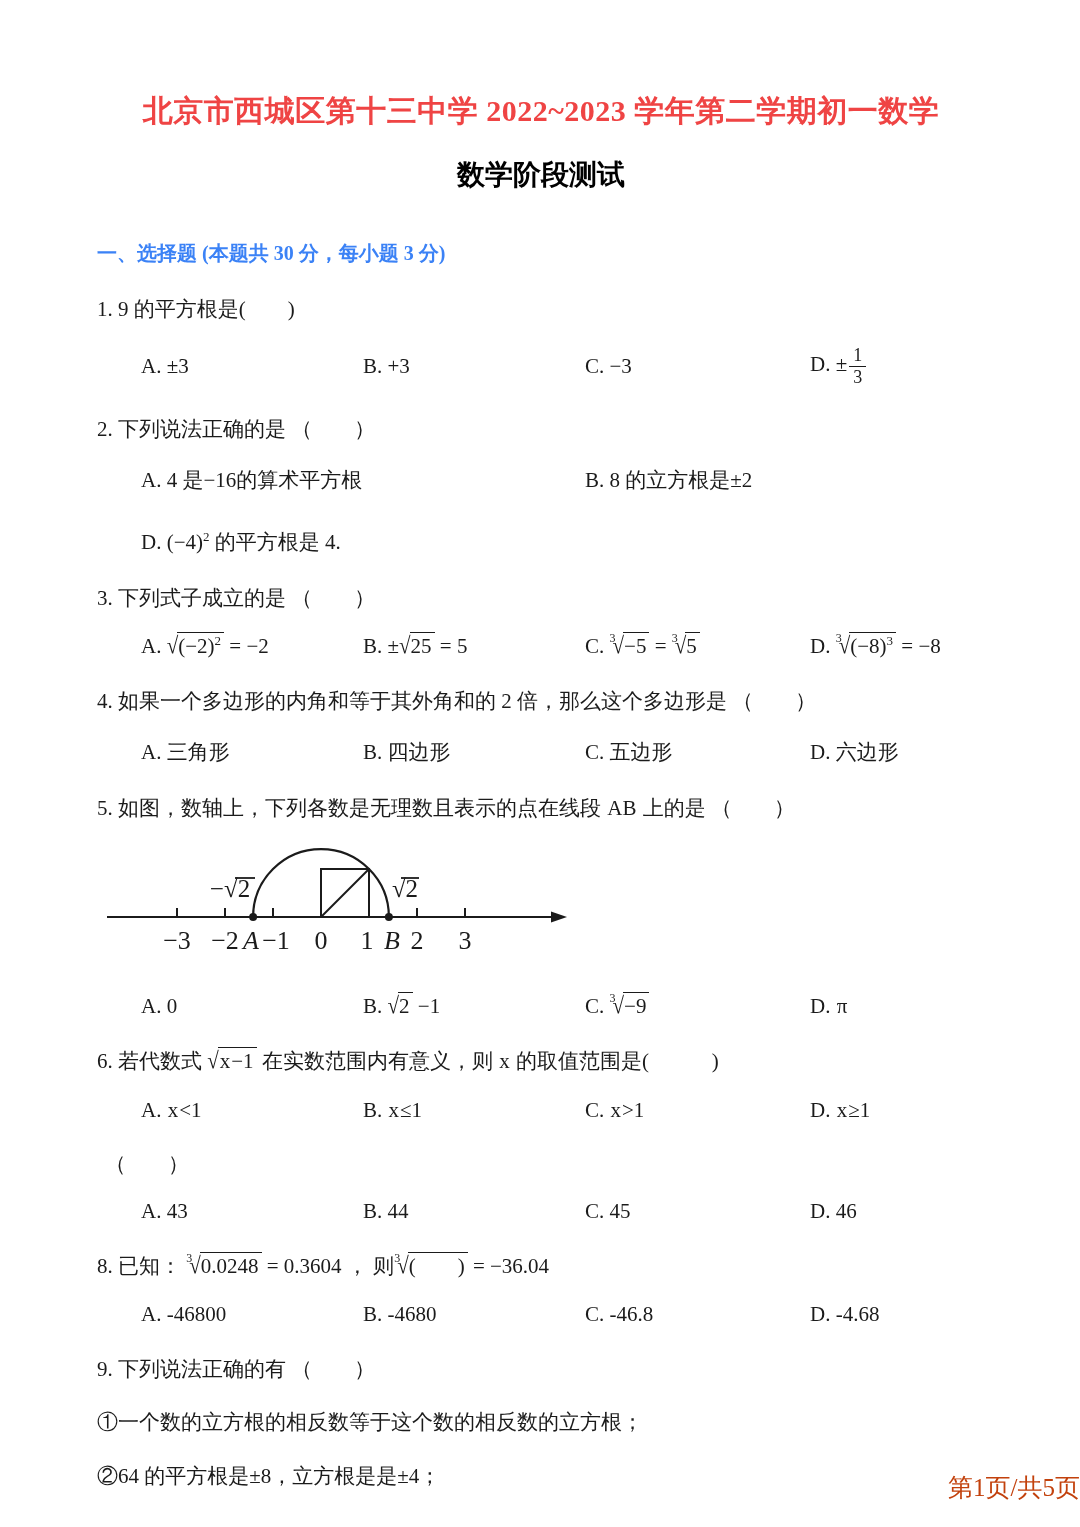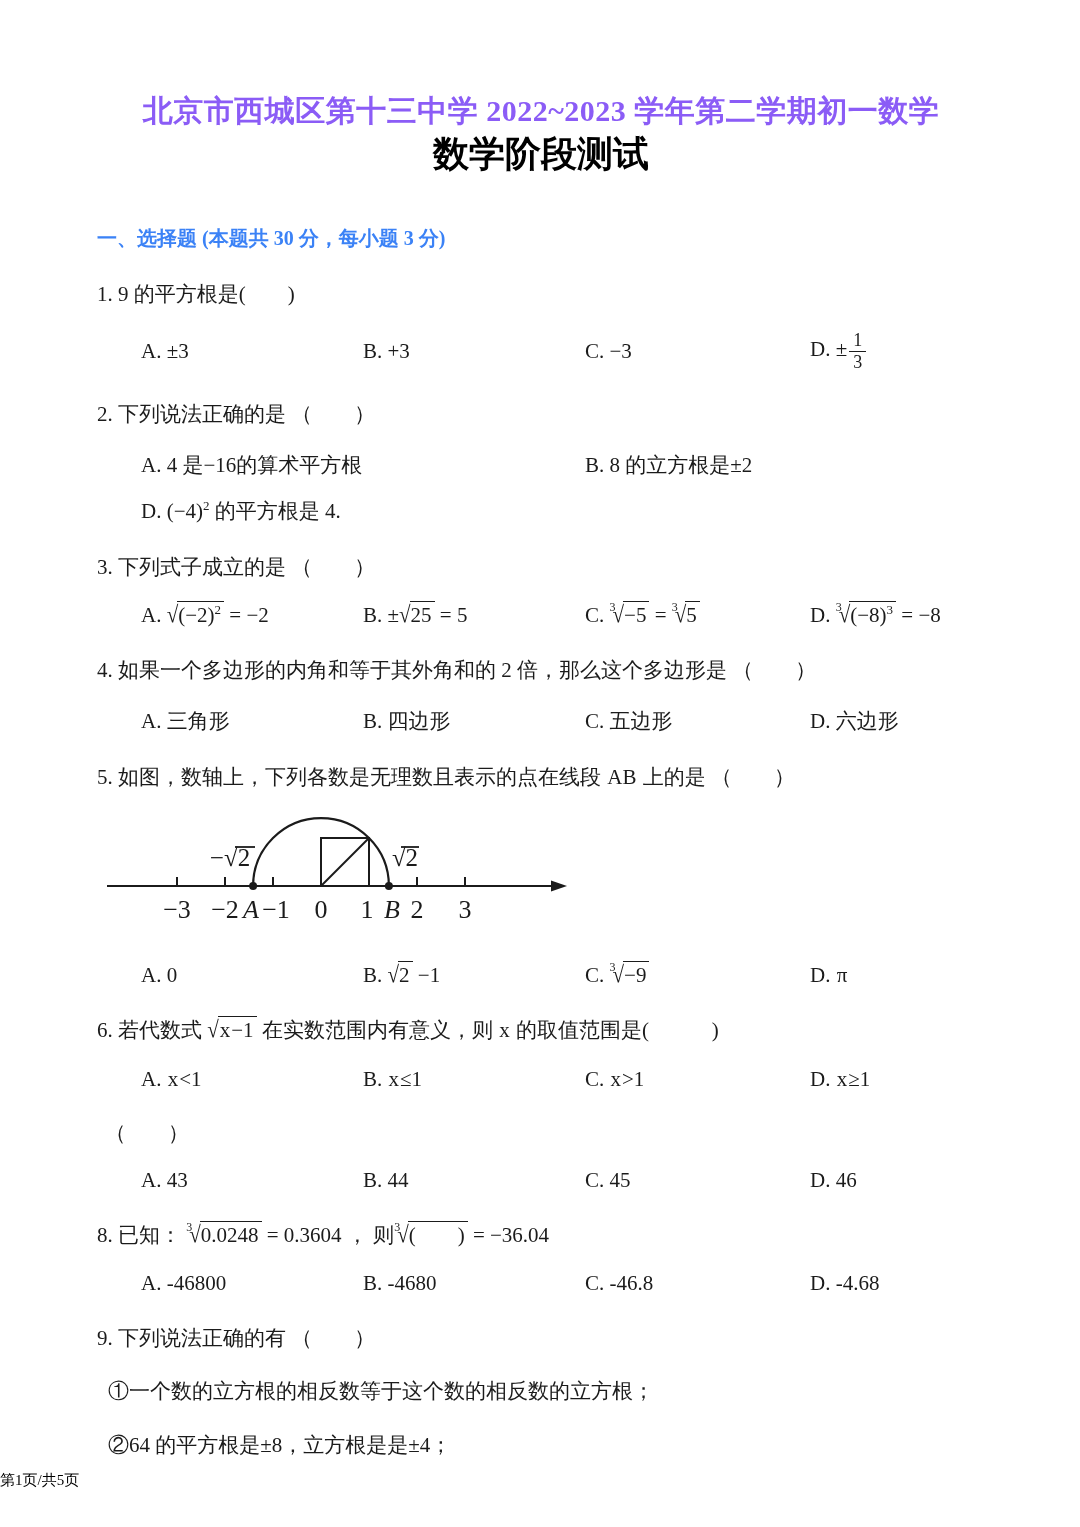--- a/index.html
+++ b/index.html
@@ -3,52 +3,53 @@
 <meta charset="utf-8">
 <style>
   html,body{margin:0;padding:0;background:#ffffff;}
   body{
     width:1080px;height:1527px;position:relative;overflow:hidden;
     color:#1b1b1b;
     font-family:"Liberation Serif","DejaVu Serif",serif;
   }
   .page{padding:92px 95px 0 97px;}
   .title1{
-    text-align:center;font-size:30px;font-weight:700;color:#8b5cf6;
+    text-align:center;font-size:30px;font-weight:700;color:#ef4444;
     letter-spacing:0.5px;line-height:1.25;
   }
   .title2{
-    text-align:center;font-size:36px;font-weight:700;color:#000;
+    text-align:center;font-size:28px;font-weight:700;color:#000;
+    margin-top:26px;
   }
   .section-heading{
     font-size:20px;font-weight:700;color:#3b82f6;margin-top:46px;
   }
   .question{margin-top:27px;}
   .stem{font-size:21px;line-height:1.45;margin:0;}
   .stem2{font-size:21px;margin:24px 0 0 8px;}
   .options{display:grid;margin-top:21px;font-size:21px;align-items:center;margin-left:44px;}
   .options.cols4{grid-template-columns:222px 222px 225px 1fr;}
-  .options.cols2{grid-template-columns:444px 1fr;row-gap:18px;}
+  .options.cols2{grid-template-columns:444px 1fr;row-gap:34px;}
   .option{white-space:nowrap;}
-  .statement{font-size:21px;margin:24px 0 0 11px;line-height:1.4;}
+  .statement{font-size:21px;margin:24px 0 0 0;line-height:1.4;}
   .var{font-family:"Liberation Serif","DejaVu Serif",serif;padding:0 1px;}
   sup.sup{font-size:13px;vertical-align:8px;line-height:0;}
   .sqrt{display:inline-block;white-space:nowrap;line-height:1;}
   .sqrt-idx{font-size:12px;vertical-align:11px;margin-right:-3px;line-height:0;}
   .sqrt-sign{display:inline-block;transform:scaleY(1.12);transform-origin:bottom;}
   .sqrt-body{border-top:1.6px solid #1b1b1b;padding:1px 3px 0 1px;margin-left:-1px;}
   .frac{
     display:inline-flex;flex-direction:column;text-align:center;
     vertical-align:middle;font-size:18px;line-height:1.15;margin-left:2px;
   }
   .frac .num{border-bottom:1.4px solid #1b1b1b;padding:0 4px;}
   .figure-wrap{margin:14px 0 6px 2px;}
   .footer{
-    position:absolute;left:0;right:0;top:1471px;text-align:left;
-    font-size:15px;color:#000000;
+    position:absolute;left:0;right:0;top:1471px;text-align:right;
+    font-size:25px;color:#c2410c;
   }
 </style>
 </head>
 <body>
 
 <div class="page">
   <div class="title1">北京市西城区第十三中学 2022~2023 学年第二学期初一数学</div>
   <div class="title2">数学阶段测试</div>
   <div class="section-heading">一、选择题 (本题共 30 分，每小题 3 分)</div>
   <div id="questions">

